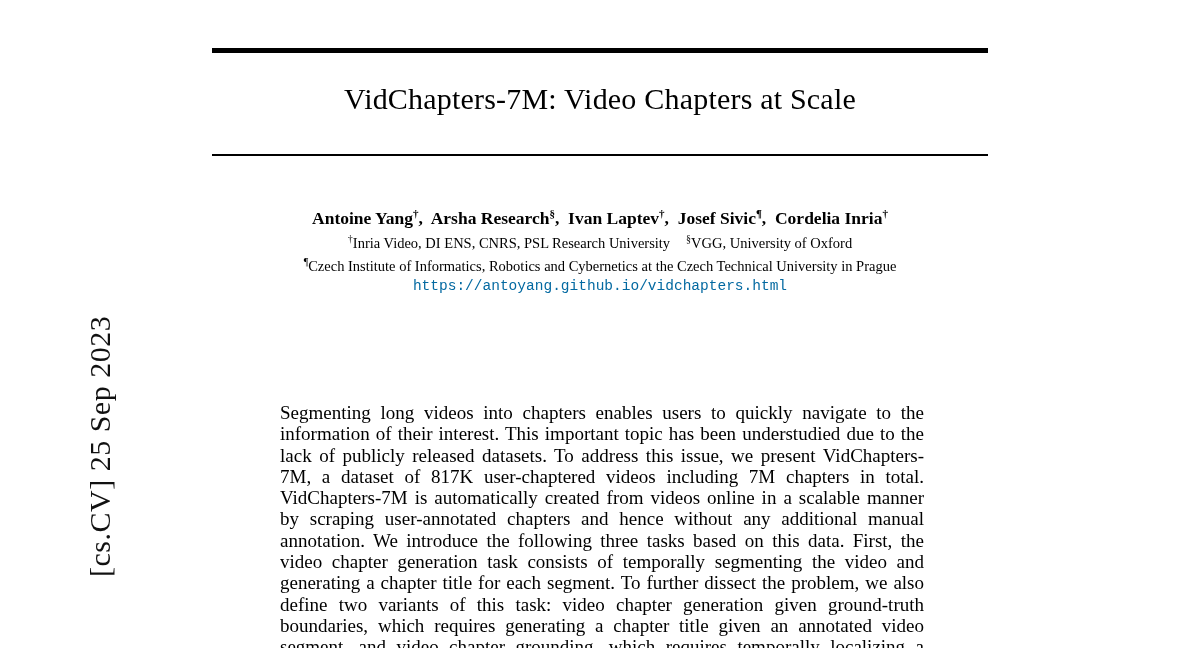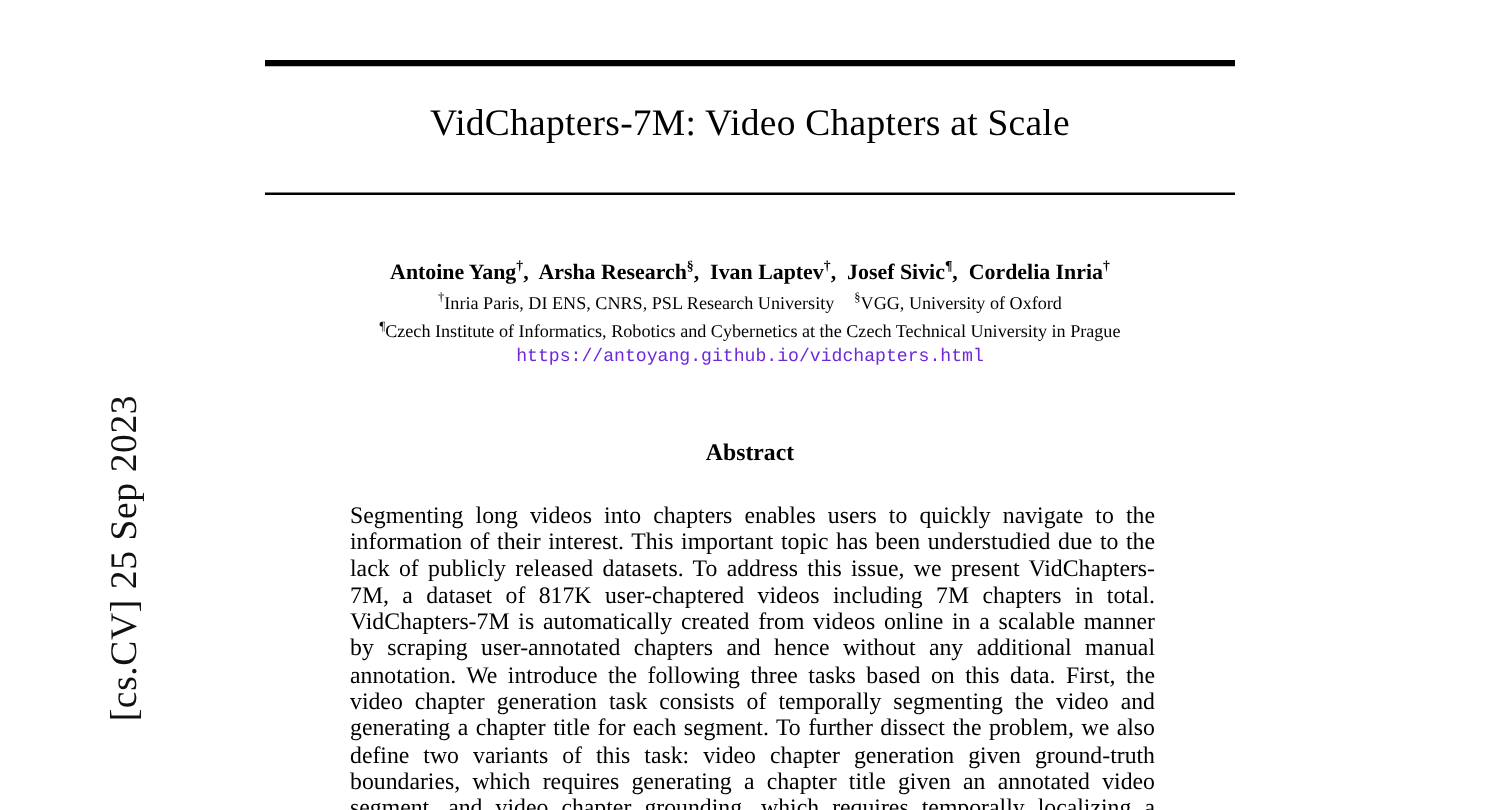--- a/index.html
+++ b/index.html
@@ -107,21 +107,21 @@
   .affil .gap { display: inline-block; width: 16px; }
 
   .url {
     position: absolute;
     left: 32px;
     top: 278px;
     width: 776px;
     text-align: center;
     font-family: "Liberation Mono", monospace;
     font-size: 14.5px;
-    color: #6d28d9;
+    color: #0369a1;
     text-decoration: none;
   }
 
   .abstract-heading {
     position: absolute;
     left: 32px;
     top: 352px;
     width: 776px;
     text-align: center;
     font-size: 19px;
@@ -161,28 +161,27 @@
 
   <div class="authors">
     <span>Antoine Yang</span><sup>†</sup>,&nbsp;
     <span>Arsha Research</span><sup>§</sup>,&nbsp;
     <span>Ivan Laptev</span><sup>†</sup>,&nbsp;
     <span>Josef Sivic</span><sup>¶</sup>,&nbsp;
     <span>Cordelia Inria</span><sup>†</sup>
   </div>
 
   <div class="affil affil1">
-    <sup>†</sup><span>Inria Paris, DI ENS, CNRS, PSL Research University</span><span class="gap"></span><sup>§</sup><span>VGG, University of Oxford</span>
+    <sup>†</sup><span>Inria Video, DI ENS, CNRS, PSL Research University</span><span class="gap"></span><sup>§</sup><span>VGG, University of Oxford</span>
   </div>
 
   <div class="affil affil2">
     <sup>¶</sup><span>Czech Institute of Informatics, Robotics and Cybernetics at the Czech Technical University in Prague</span>
   </div>
 
   <a class="url" href="#">https://antoyang.github.io/vidchapters.html</a>
 
-  <div class="abstract-heading">Abstract</div>
 
   <div class="abstract-body">
     <p>Segmenting long videos into chapters enables users to quickly navigate to the information of their interest. This important topic has been understudied due to the lack of publicly released datasets. To address this issue, we present VidChapters-7M, a dataset of 817K user-chaptered videos including 7M chapters in total. VidChapters-7M is automatically created from videos online in a scalable manner by scraping user-annotated chapters and hence without any additional manual annotation. We introduce the following three tasks based on this data. First, the video chapter generation task consists of temporally segmenting the video and generating a chapter title for each segment. To further dissect the problem, we also define two variants of this task: video chapter generation given ground-truth boundaries, which requires generating a chapter title given an annotated video segment, and video chapter grounding, which requires temporally localizing a chapter given its annotated title.</p>
   </div>
 
 </div>
 
 </body></html>

